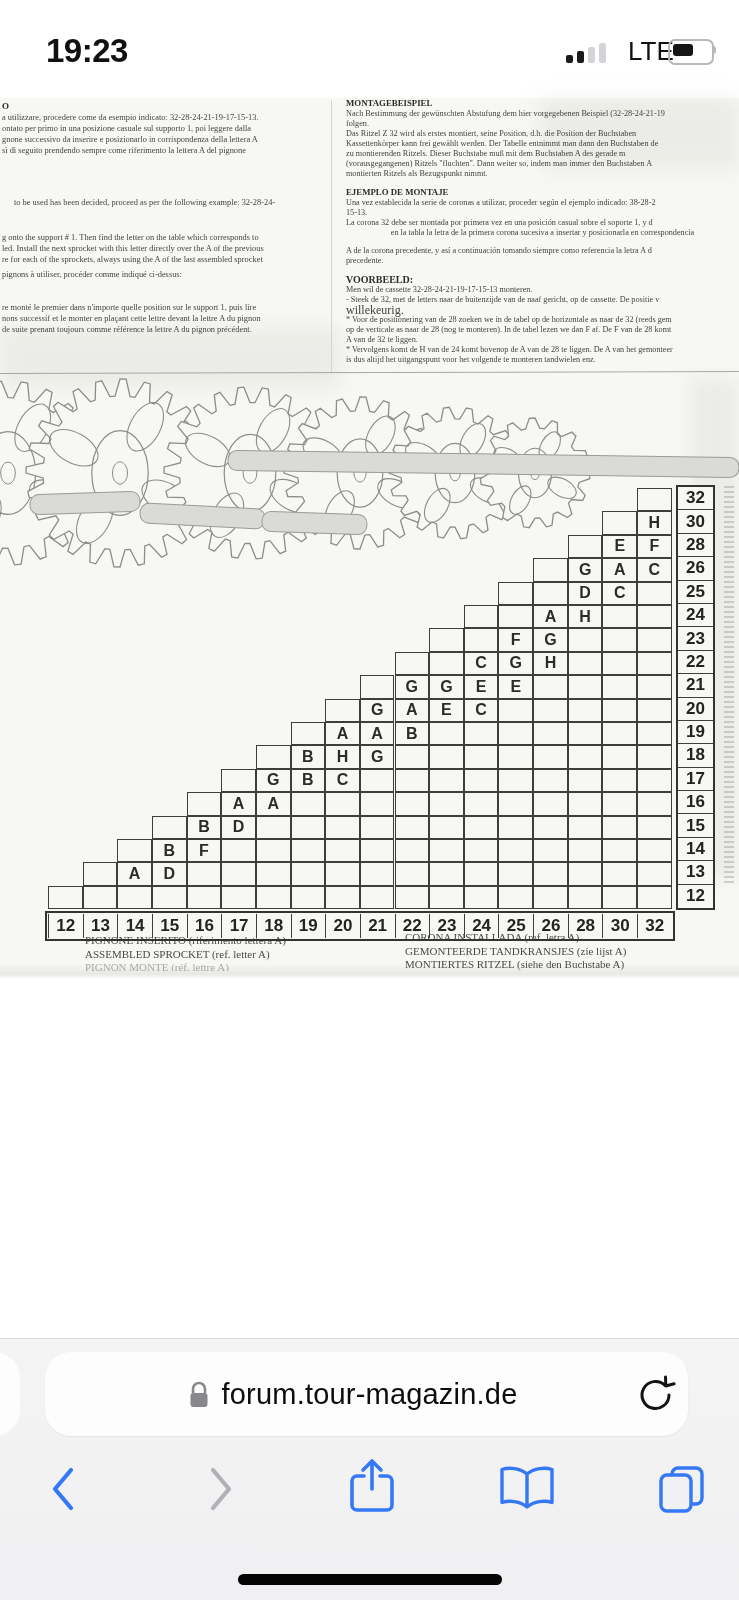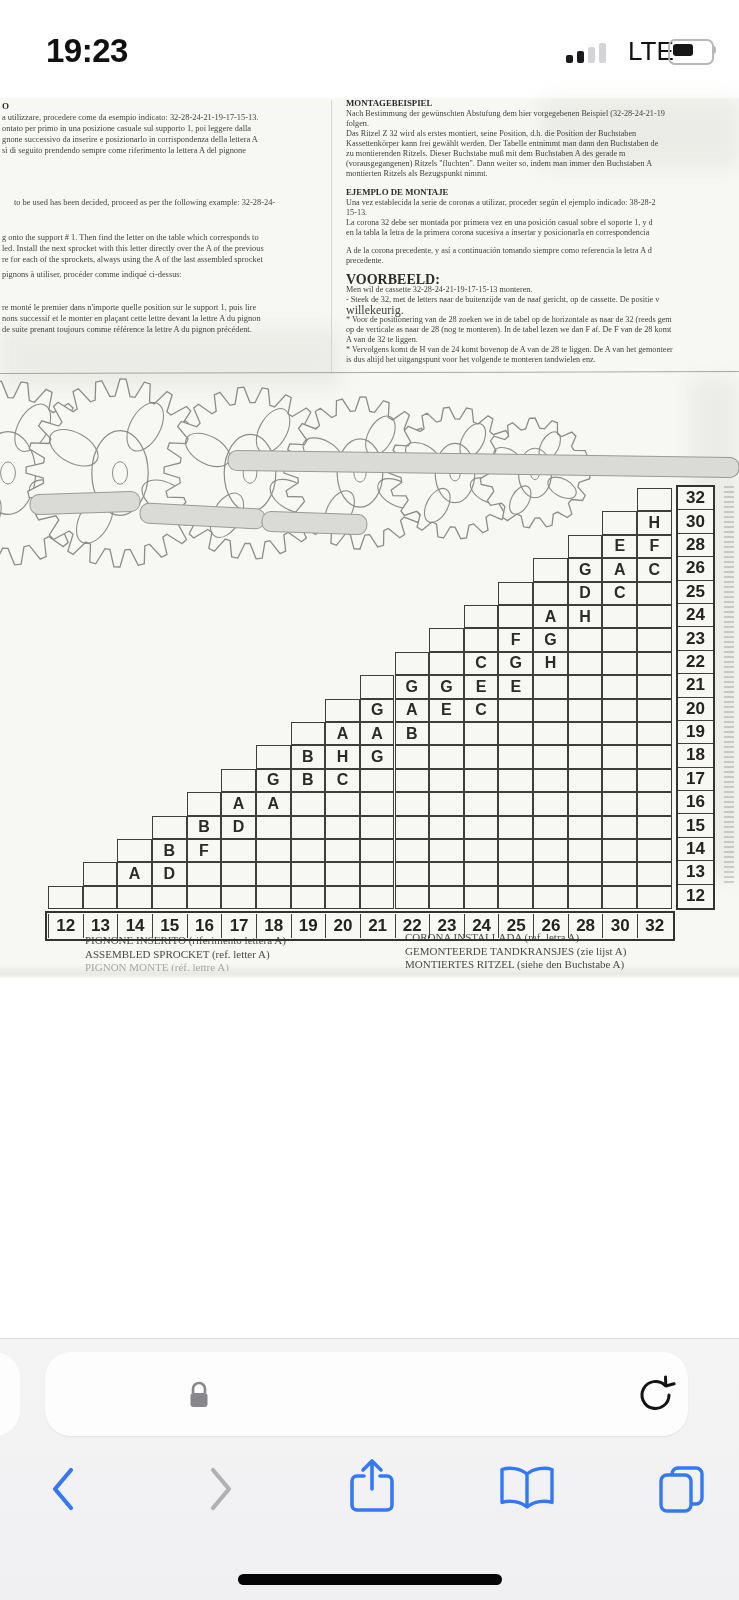--- a/index.html
+++ b/index.html
@@ -107,26 +107,26 @@
             <div class="ln" style="height:10px;font-size:8.2px;line-height:10px;">Kassettenkörper kann frei gewählt werden. Der Tabelle entnimmt man dann den Buchstaben de</div>
             <div class="ln" style="height:10px;font-size:8.2px;line-height:10px;">zu montierenden Ritzels. Dieser Buchstabe muß mit dem Buchstaben A des gerade m</div>
             <div class="ln" style="height:10px;font-size:8.2px;line-height:10px;">(vorausgegangenen) Ritzels "fluchten". Dann weiter so, indem man immer den Buchstaben A</div>
             <div class="ln" style="height:10px;font-size:8.2px;line-height:10px;">montierten Ritzels als Bezugspunkt nimmt.</div>
    </div>
           <div style="margin-bottom:8px;">
      <div class="doc-h" style="font-size:8.8px;line-height:11px;">EJEMPLO DE MONTAJE</div>
      <div class="ln" style="height:10px;font-size:8.2px;line-height:10px;">Una vez establecida la serie de coronas a utilizar, proceder según el ejemplo indicado: 38-28-2</div>
             <div class="ln" style="height:10px;font-size:8.2px;line-height:10px;">15-13.</div>
             <div class="ln" style="height:10px;font-size:8.2px;line-height:10px;">La corona 32 debe ser montada por primera vez en una posición casual sobre el soporte 1, y d</div>
-            <div class="ln" style="height:10px;font-size:8.2px;line-height:10px;">en la tabla la letra de la primera corona sucesiva a insertar y posicionarla en correspondencia</div>
+            <div class="ln" style="height:10px;font-size:8.2px;line-height:10px;text-align:center;">en la tabla la letra de la primera corona sucesiva a insertar y posicionarla en correspondencia</div>
             <div class="ln" style="height:10px;font-size:8.2px;line-height:10px;margin-top:8px;">A de la corona precedente, y así a continuación tomando siempre como referencia la letra A d</div>
             <div class="ln" style="height:10px;font-size:8.2px;line-height:10px;">precedente.</div>
    </div>
           <div style="margin-bottom:8px;">
-     <div class="doc-h" style="font-size:14px;line-height:11px;">VOORBEELD:</div>
+     <div class="doc-h" style="font-size:10px;line-height:11px;">VOORBEELD:</div>
      <div class="ln" style="height:10px;font-size:8.2px;line-height:10px;">Men wil de cassette 32-28-24-21-19-17-15-13 monteren.</div>
             <div class="ln" style="height:10px;font-size:8.2px;line-height:10px;">- Steek de 32, met de letters naar de buitenzijde van de naaf gericht, op de cassette. De positie v</div>
             <div class="ln" style="height:10px;font-size:12px;line-height:10px;">willekeurig.</div>
             <div class="ln" style="height:10px;font-size:8.2px;line-height:10px;">* Voor de positionering van de 28 zoeken we in de tabel op de horizontale as naar de 32 (reeds gem</div>
             <div class="ln" style="height:10px;font-size:8.2px;line-height:10px;">op de verticale as naar de 28 (nog te monteren). In de tabel lezen we dan F af. De F van de 28 komt</div>
             <div class="ln" style="height:10px;font-size:8.2px;line-height:10px;">A van de 32 te liggen.</div>
             <div class="ln" style="height:10px;font-size:8.2px;line-height:10px;">* Vervolgens komt de H van de 24 komt bovenop de A van de 28 te liggen. De A van het gemonteer</div>
             <div class="ln" style="height:10px;font-size:8.2px;line-height:10px;">is dus altijd het uitgangspunt voor het volgende te monteren tandwielen enz.</div>
    </div>
         </div>
@@ -427,20 +427,21 @@
       <div class="lblcell">12</div>
     </div>
 
   <div class="abs chrome"></div>
   <div class="abs pill-ghost"></div>
   <div class="abs pill"></div>
   <svg class="abs lock" width="22" height="28" viewBox="0 0 22 28">
     <path d="M5 12 v-4 a6 6 0 0 1 12 0 v4" fill="none" stroke="#87878c" stroke-width="2.6"></path>
     <rect x="2.5" y="12" width="17" height="14" rx="3" fill="#87878c"></rect>
   </svg>
+  <div class="abs url">forum.tour-magazin.de</div>
   <svg class="abs reload" width="40" height="42" viewBox="0 0 40 42">
     <path d="M33 21 a13.5 13.5 0 1 1 -4.2 -9.8" fill="none" stroke="#141414" stroke-width="3" stroke-linecap="round"></path>
     <path d="M29.5 3 l0.3 9 8.3 -2.2" fill="none" stroke="#141414" stroke-width="3" stroke-linecap="round" stroke-linejoin="round"></path>
   </svg>
 
   <svg class="abs tbicon" style="left:38px;" viewBox="0 0 54 54">
     <path d="M33 8 L17 27 L33 46" fill="none" stroke="#3478f6" stroke-width="4.2" stroke-linecap="round" stroke-linejoin="round"></path>
   </svg>
   <svg class="abs tbicon" style="left:192px;" viewBox="0 0 54 54">
     <path d="M21 8 L37 27 L21 46" fill="none" stroke="#b0b0b5" stroke-width="4.2" stroke-linecap="round" stroke-linejoin="round"></path>

